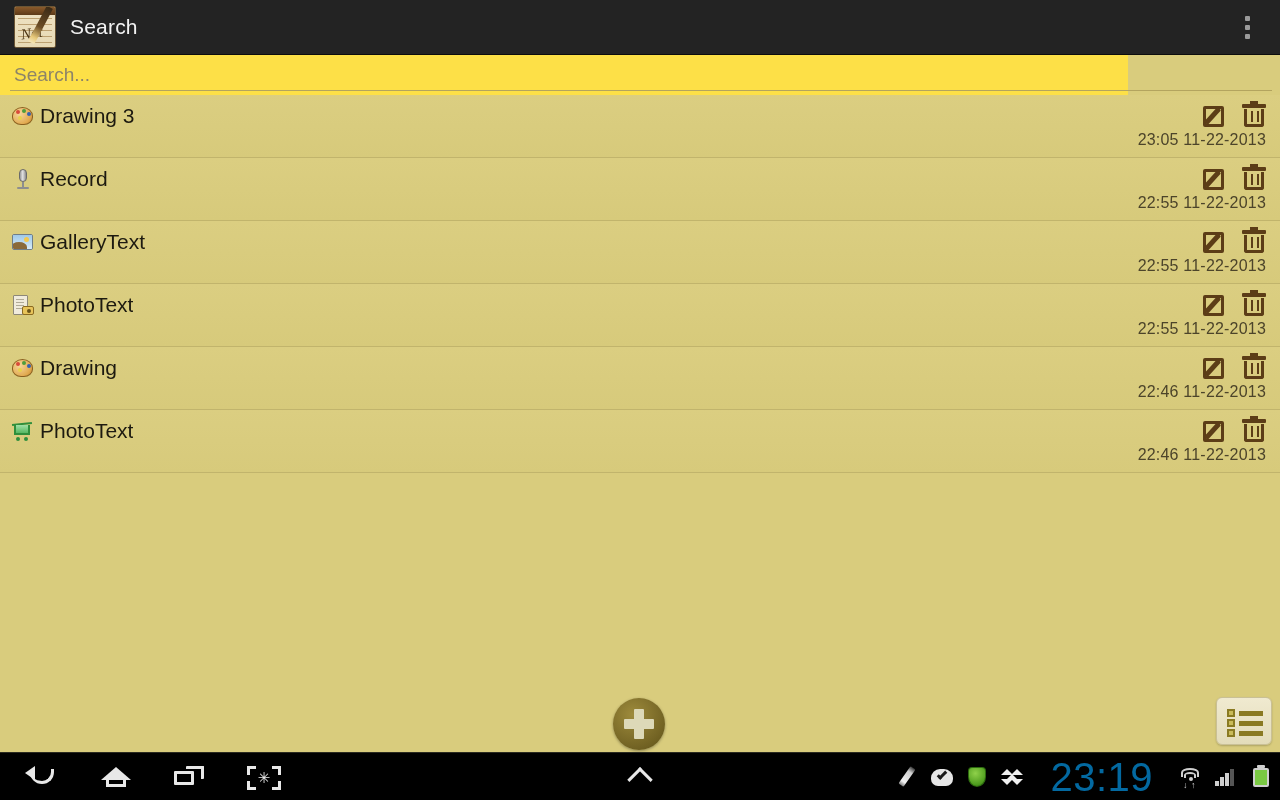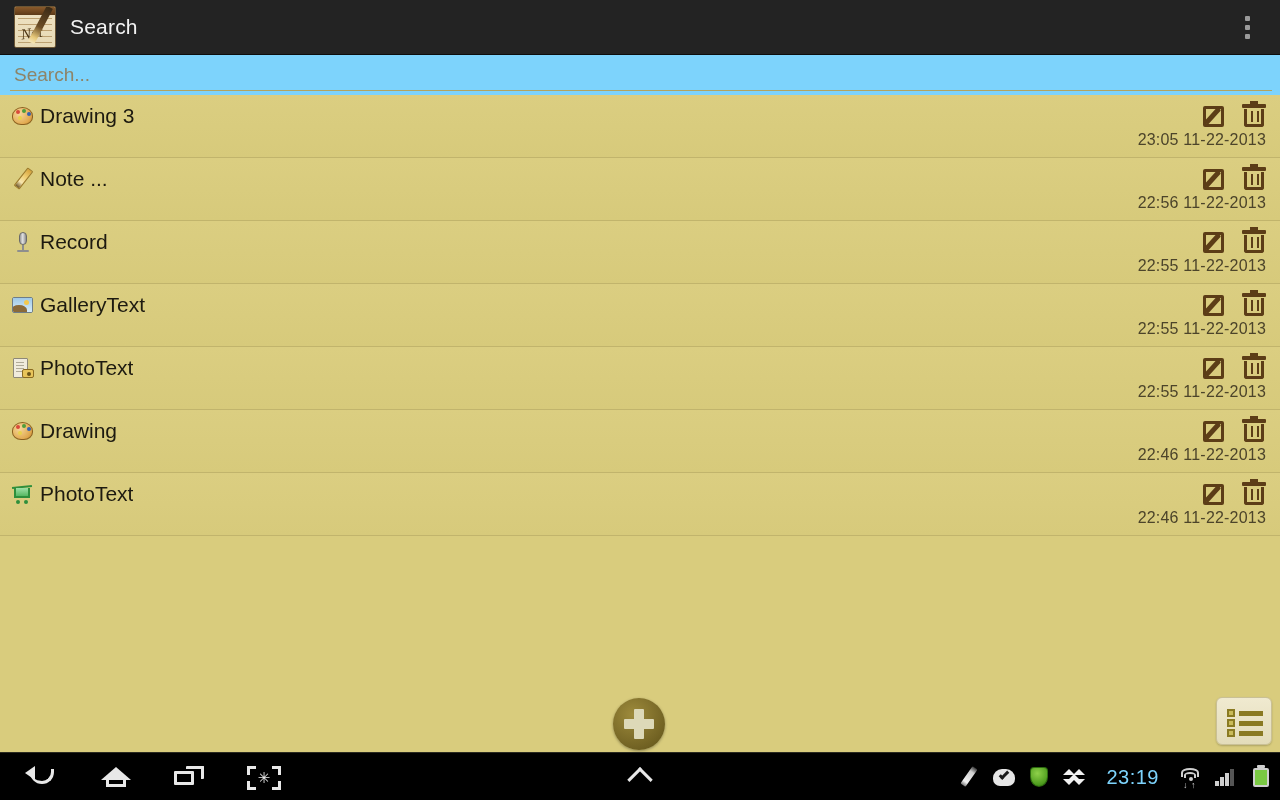--- a/index.html
+++ b/index.html
@@ -67,22 +67,22 @@
     cursor: pointer;
   }
   .overflow i {
     display: block; width: 5px; height: 5px;
     background: #9a9a9a; border-radius: 1px;
   }
 
   
   .searchbar {
     position: absolute; left: 0; top: 55px;
-    width: 1280px; height: 40px;
-    background: #7dd3fc;
+    width: 1128px; height: 40px;
+    background: #fde047;
   }
   .search-input {
     position: absolute; left: 10px; top: 4px;
     width: 1262px; height: 32px;
     background: transparent;
     border: none; border-bottom: 1px solid #b3a45f;
     font-family: "Liberation Sans", sans-serif;
     font-size: 19px; color: #3a3220;
     padding: 0 4px;
     outline: none;
@@ -386,22 +386,22 @@
     position: absolute; width: 0; height: 0;
     border-left: 6px solid transparent; border-right: 6px solid transparent;
   }
   .s-dropbox .q1 { left: 0;  top: 3px;  border-bottom: 6px solid #f0f0f0; }
   .s-dropbox .q2 { right: 0; top: 3px;  border-bottom: 6px solid #f0f0f0; }
   .s-dropbox .q3 { left: 0;  bottom: 3px; border-top: 6px solid #f0f0f0; }
   .s-dropbox .q4 { right: 0; bottom: 3px; border-top: 6px solid #f0f0f0; }
   .s-dropbox .qc { left: 5px; top: 8px; border-bottom: 6px solid #f0f0f0; }
 
   .sb-clock {
-    color: #7dd3fc; font-size: 20px; line-height: 1;
-    letter-spacing: .5px; margin: 0 8px;
+    color: #0369a1; font-size: 40px; line-height: 1;
+    letter-spacing: .5px; margin: 0 14px;
   }
   .s-wifi .w {
     position: absolute; border: 2px solid #cfcfcf;
     border-bottom: none; border-radius: 50% 50% 0 0;
   }
   .s-wifi .w1 { left: 1px; top: 2px;  width: 18px; height: 9px; }
   .s-wifi .w2 { left: 4px; top: 6px;  width: 12px; height: 6px; }
   .s-wifi .dot {
     position: absolute; left: 9px; top: 11px;
     width: 4px; height: 4px; background: #cfcfcf; border-radius: 50%;
@@ -472,40 +472,20 @@
             <span class="sq"></span>
             <span class="nib"></span>
           </span>
           <span class="ic-trash">
             <span class="handle"></span>
             <span class="lid"></span>
             <span class="can"></span>
           </span>
         </span>
         <span class="date">23:05 11-22-2013</span>
-      </div>
-      <div class="row">
-        <span class="note-icon">
-          <div class="i-pencil">
-            <span class="body"></span>
-          </div>
-        </span>
-        <span class="title">Note ...</span>
-        <span class="actions">
-          <span class="ic-edit">
-            <span class="sq"></span>
-            <span class="nib"></span>
-          </span>
-          <span class="ic-trash">
-            <span class="handle"></span>
-            <span class="lid"></span>
-            <span class="can"></span>
-          </span>
-        </span>
-        <span class="date">22:56 11-22-2013</span>
       </div>
       <div class="row">
         <span class="note-icon">
           <div class="i-mic">
             <span class="head"></span>
             <span class="stem"></span>
             <span class="base"></span>
           </div>
         </span>
         <span class="title">Record</span>

